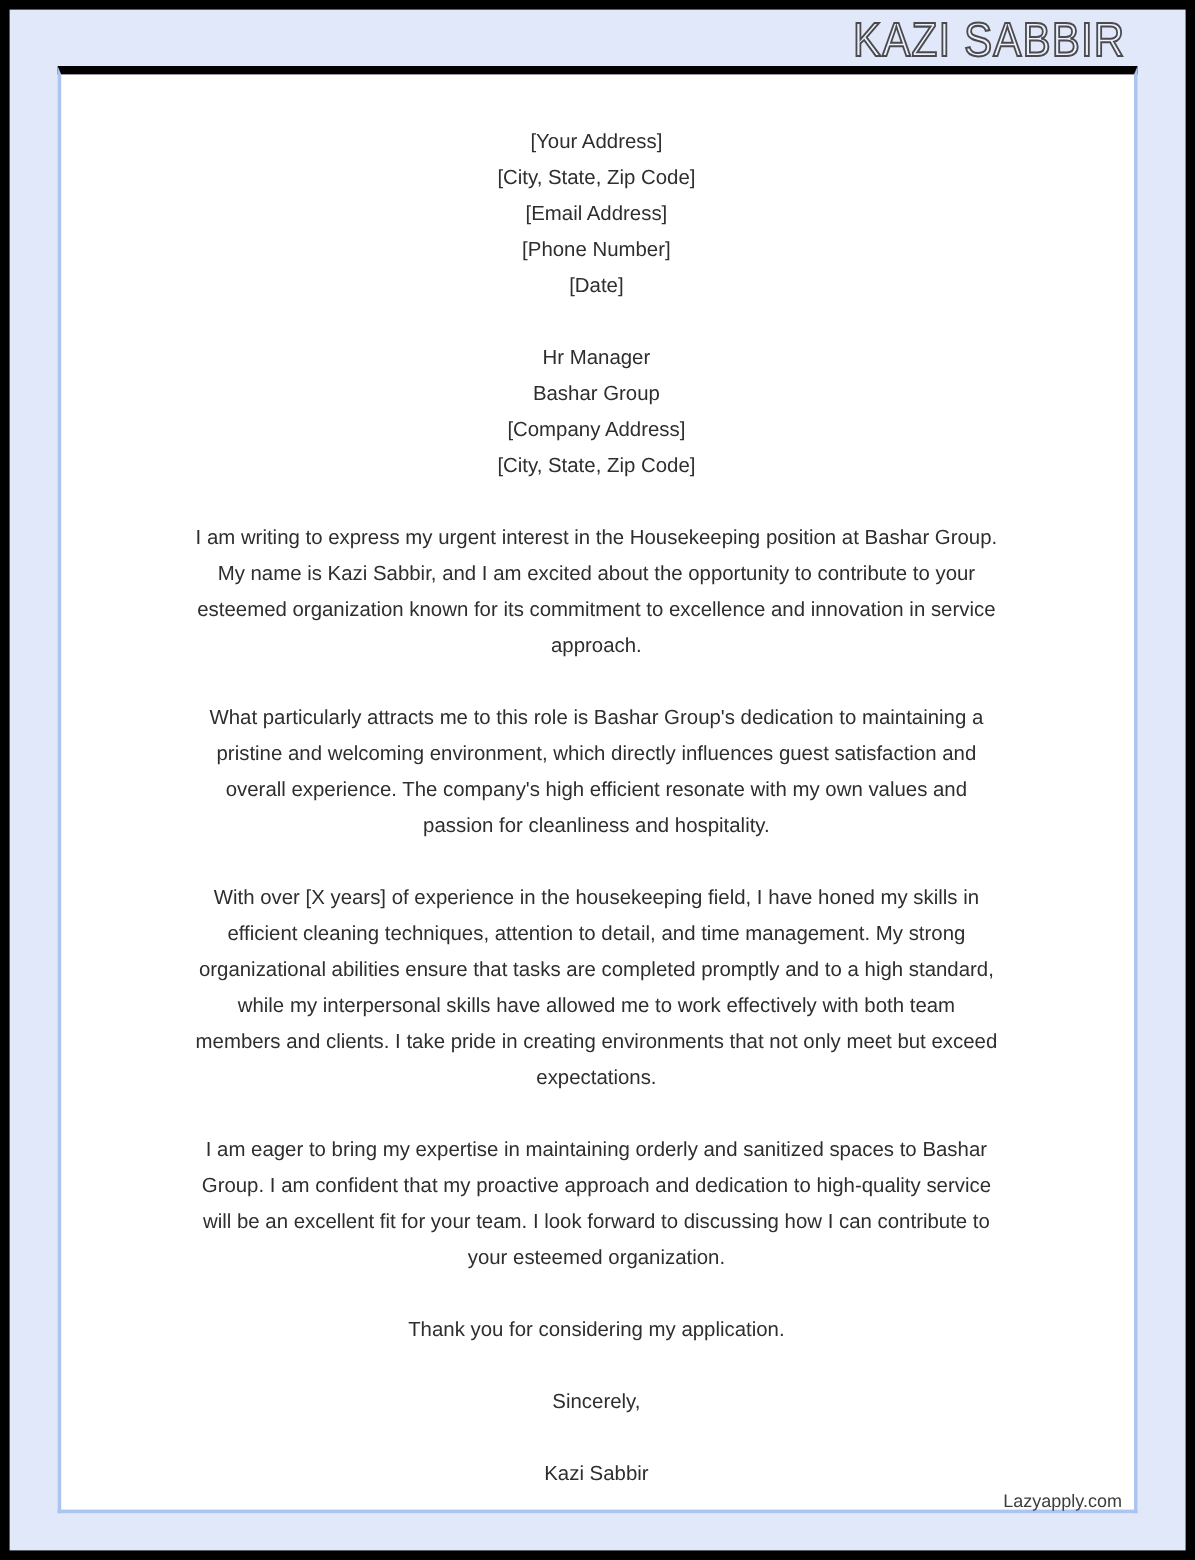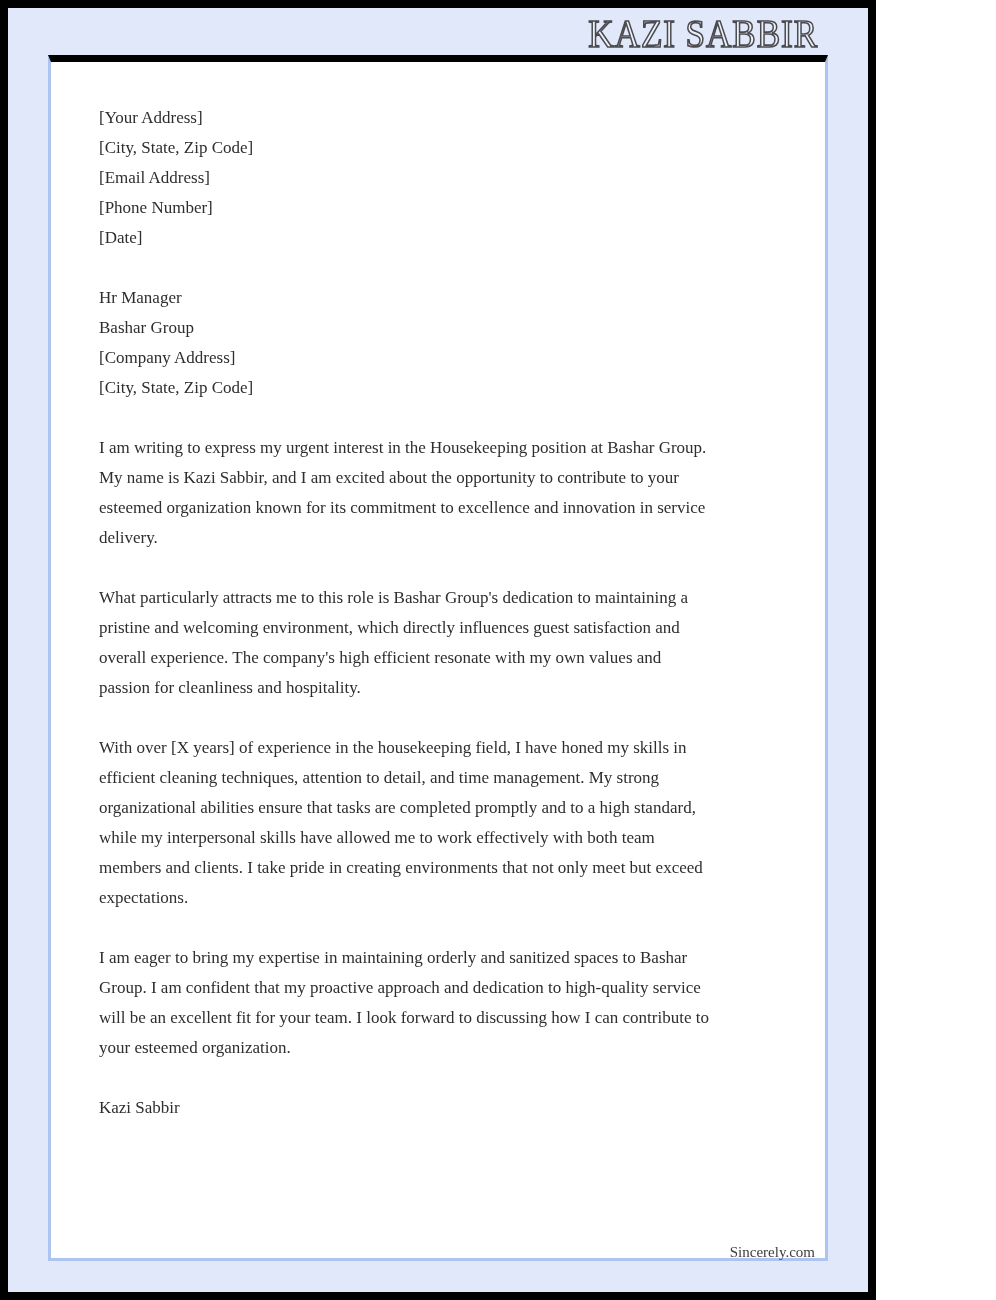--- a/index.html
+++ b/index.html
@@ -1,25 +1,25 @@
 <!DOCTYPE html>
 <html><head>
 <meta charset="utf-8">
 <style>
   html, body { margin: 0; padding: 0; }
   body { width: 996px; height: 1300px; overflow: hidden; }
 
   .frame {
-    width: 876px;
+    width: 996px;
     height: 1300px;
     box-sizing: border-box;
     border: 8px solid #000000;
     background: #e0e8f9;
     position: relative;
-    font-family: Liberation Serif, serif;
+    font-family: Liberation Sans, sans-serif;
   }
 
   .masthead {
     height: 47px;
     display: flex;
     justify-content: flex-end;
     align-items: flex-end;
     padding-right: 50px;
     overflow: visible;
   }
@@ -45,20 +45,21 @@
     border-top: 7px solid #000000;
     border-left: 3px solid #adc4f0;
     border-right: 3px solid #adc4f0;
     border-bottom: 3px solid #adc4f0;
     padding: 41px 50px 0 48px;
     position: relative;
     overflow: visible;
     color: #2e2e2e;
     font-size: 17px;
     line-height: 30px;
+    text-align: center;
   }
 
   .block {
     white-space: pre-line;
     margin: 0 0 30px 0;
     max-width: 800px;
   }
 
   .watermark {
     position: absolute;
@@ -89,40 +90,42 @@
 
     <div class="block">Hr Manager
 Bashar Group
 [Company Address]
 [City, State, Zip Code]</div>
 
 
     <p class="block">I am writing to express my urgent interest in the Housekeeping position at Bashar Group.
 My name is Kazi Sabbir, and I am excited about the opportunity to contribute to your
 esteemed organization known for its commitment to excellence and innovation in service
-delivery.</p>
+approach.</p>
 
     <p class="block">What particularly attracts me to this role is Bashar Group's dedication to maintaining a
 pristine and welcoming environment, which directly influences guest satisfaction and
 overall experience. The company's high efficient resonate with my own values and
 passion for cleanliness and hospitality.</p>
 
     <p class="block">With over [X years] of experience in the housekeeping field, I have honed my skills in
 efficient cleaning techniques, attention to detail, and time management. My strong
 organizational abilities ensure that tasks are completed promptly and to a high standard,
 while my interpersonal skills have allowed me to work effectively with both team
 members and clients. I take pride in creating environments that not only meet but exceed
 expectations.</p>
 
     <p class="block">I am eager to bring my expertise in maintaining orderly and sanitized spaces to Bashar
 Group. I am confident that my proactive approach and dedication to high-quality service
 will be an excellent fit for your team. I look forward to discussing how I can contribute to
 your esteemed organization.</p>
 
+    <div class="block">Thank you for considering my application.</div>
 
+    <div class="block">Sincerely,</div>
 
     <div class="block">Kazi Sabbir</div>
 
-    <div class="watermark">Sincerely.com</div>
+    <div class="watermark">Lazyapply.com</div>
 
   </div>
 
 </div>
 
 </body></html>

